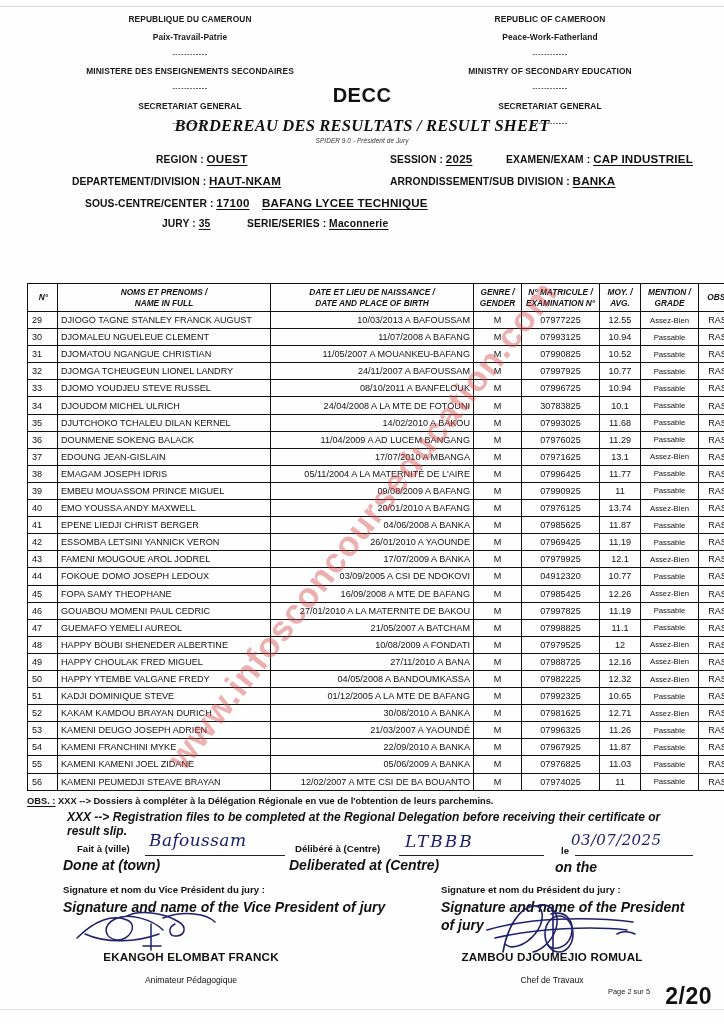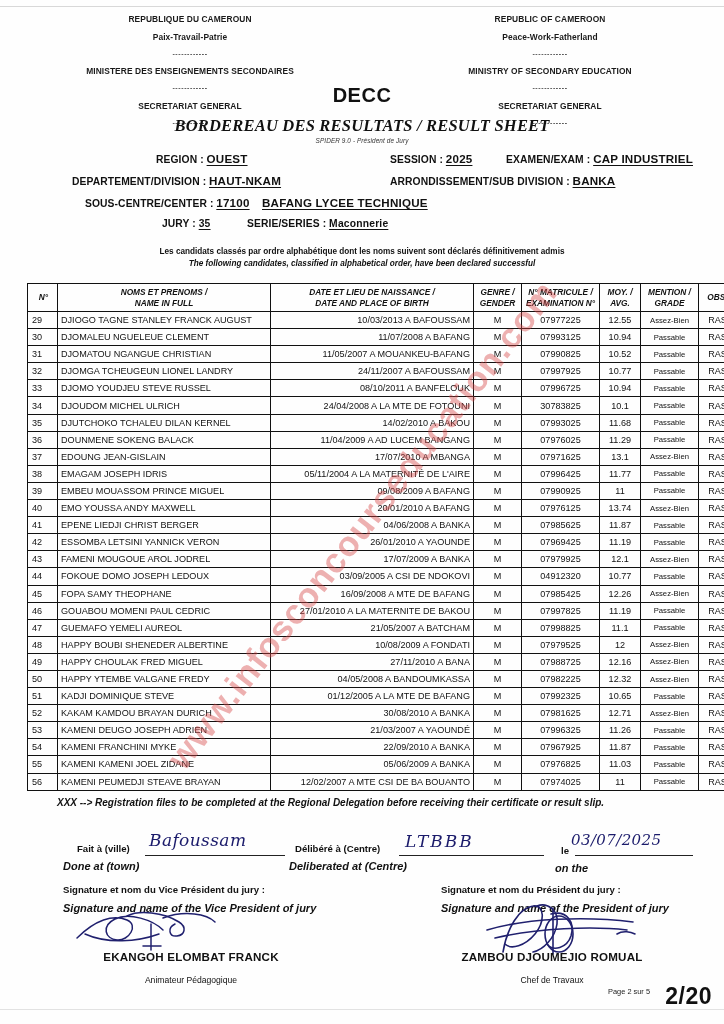--- a/index.html
+++ b/index.html
@@ -118,25 +118,25 @@
   .c-gen   { width: 48px;  text-align: center; }
   .c-mat   { width: 78px;  text-align: center; }
   .c-avg   { width: 41px;  text-align: center; }
   .c-ment  { width: 58px;  text-align: center; font-size: 7.7px; }
   .c-obs   { width: 38px;  text-align: center; }
 
   
   .obs { position: absolute; left: 27px; top: 795px; width: 669px; font-size: 9.3px; }
   .obs-l1 { font-weight: bold; line-height: 1.4; }
   .obs-l1 .obs-tag { text-decoration: underline; text-underline-offset: 2px; }
-  .obs-l2 { font-style: italic; font-weight: bold; font-size: 10px; margin-left: 30px; margin-top: 2px; }
+  .obs-l2 { font-style: italic; font-weight: bold; font-size: 12px; margin-left: 40px; margin-top: 2px; }
 
   .sigblock { position: absolute; left: 27px; top: 832px; width: 669px; height: 190px; }
   .sig-fr { font-weight: bold; font-size: 9.6px; margin-top: 28px; }
-  .sig-en { font-style: italic; font-weight: bold; font-size: 11px; }
+  .sig-en { font-style: italic; font-weight: bold; font-size: 14px; }
 
   .fld { position: absolute; }
   .hand {
     font-family: "DejaVu Serif", serif;
     font-style: italic;
     color: #1b1b6b;
     font-size: 17px;
     letter-spacing: .4px;
   }
   .rule { position: absolute; border-bottom: 1px solid #222; }
@@ -250,24 +250,20 @@
         <span class="lbl">JURY :</span>
         <span class="val">35</span>
       </div>
       <div class="mf" style="left:230px;">
         <span class="lbl">SERIE/SERIES :</span>
         <span class="val">Maconnerie</span>
       </div>
     </div>
   </div>
 
-  <div class="notice">
-    <div class="fr">Les candidats classés par ordre alphabétique dont les noms suivent sont déclarés définitivement admis</div>
-    <div class="en">The following candidates, classified in alphabetical order, have been declared successful</div>
-  </div>
 
   <div class="tbl-wrap">
     <table class="results">
       <thead>
         <tr>
           <th class="c-num">
             <span>N°</span>
           </th>
           <th class="c-name">
             <div>NOMS ET PRENOMS /</div>
@@ -579,20 +575,24 @@
             <td class="c-ment">Passable</td>
             <td class="c-obs">RAS</td>
           </tr>
         </tbody>
     </table>
   </div>
 
   <div class="watermark" style="color: rgba(214, 70, 70, 0.42);">www.infosconcourseducation.com</div>
 
   <div class="obs">
+    <div class="obs-l1">
+      <span class="obs-tag">OBS. :</span>
+      <span>XXX --&gt; Dossiers à compléter à la Délégation Régionale en vue de l'obtention de leurs parchemins.</span>
+    </div>
     <div class="obs-l2">XXX --&gt; Registration files to be completed at the Regional Delegation before receiving their certificate or result slip.</div>
   </div>
 
   <div class="sigblock">
 
     <div class="fld" style="left:50px; top:6px;">
       <span class="sig-fr">Fait à (ville)</span>
     </div>
     <div class="fld" style="left:36px; top:24px;">
       <span class="sig-en">Done at (town)</span>

